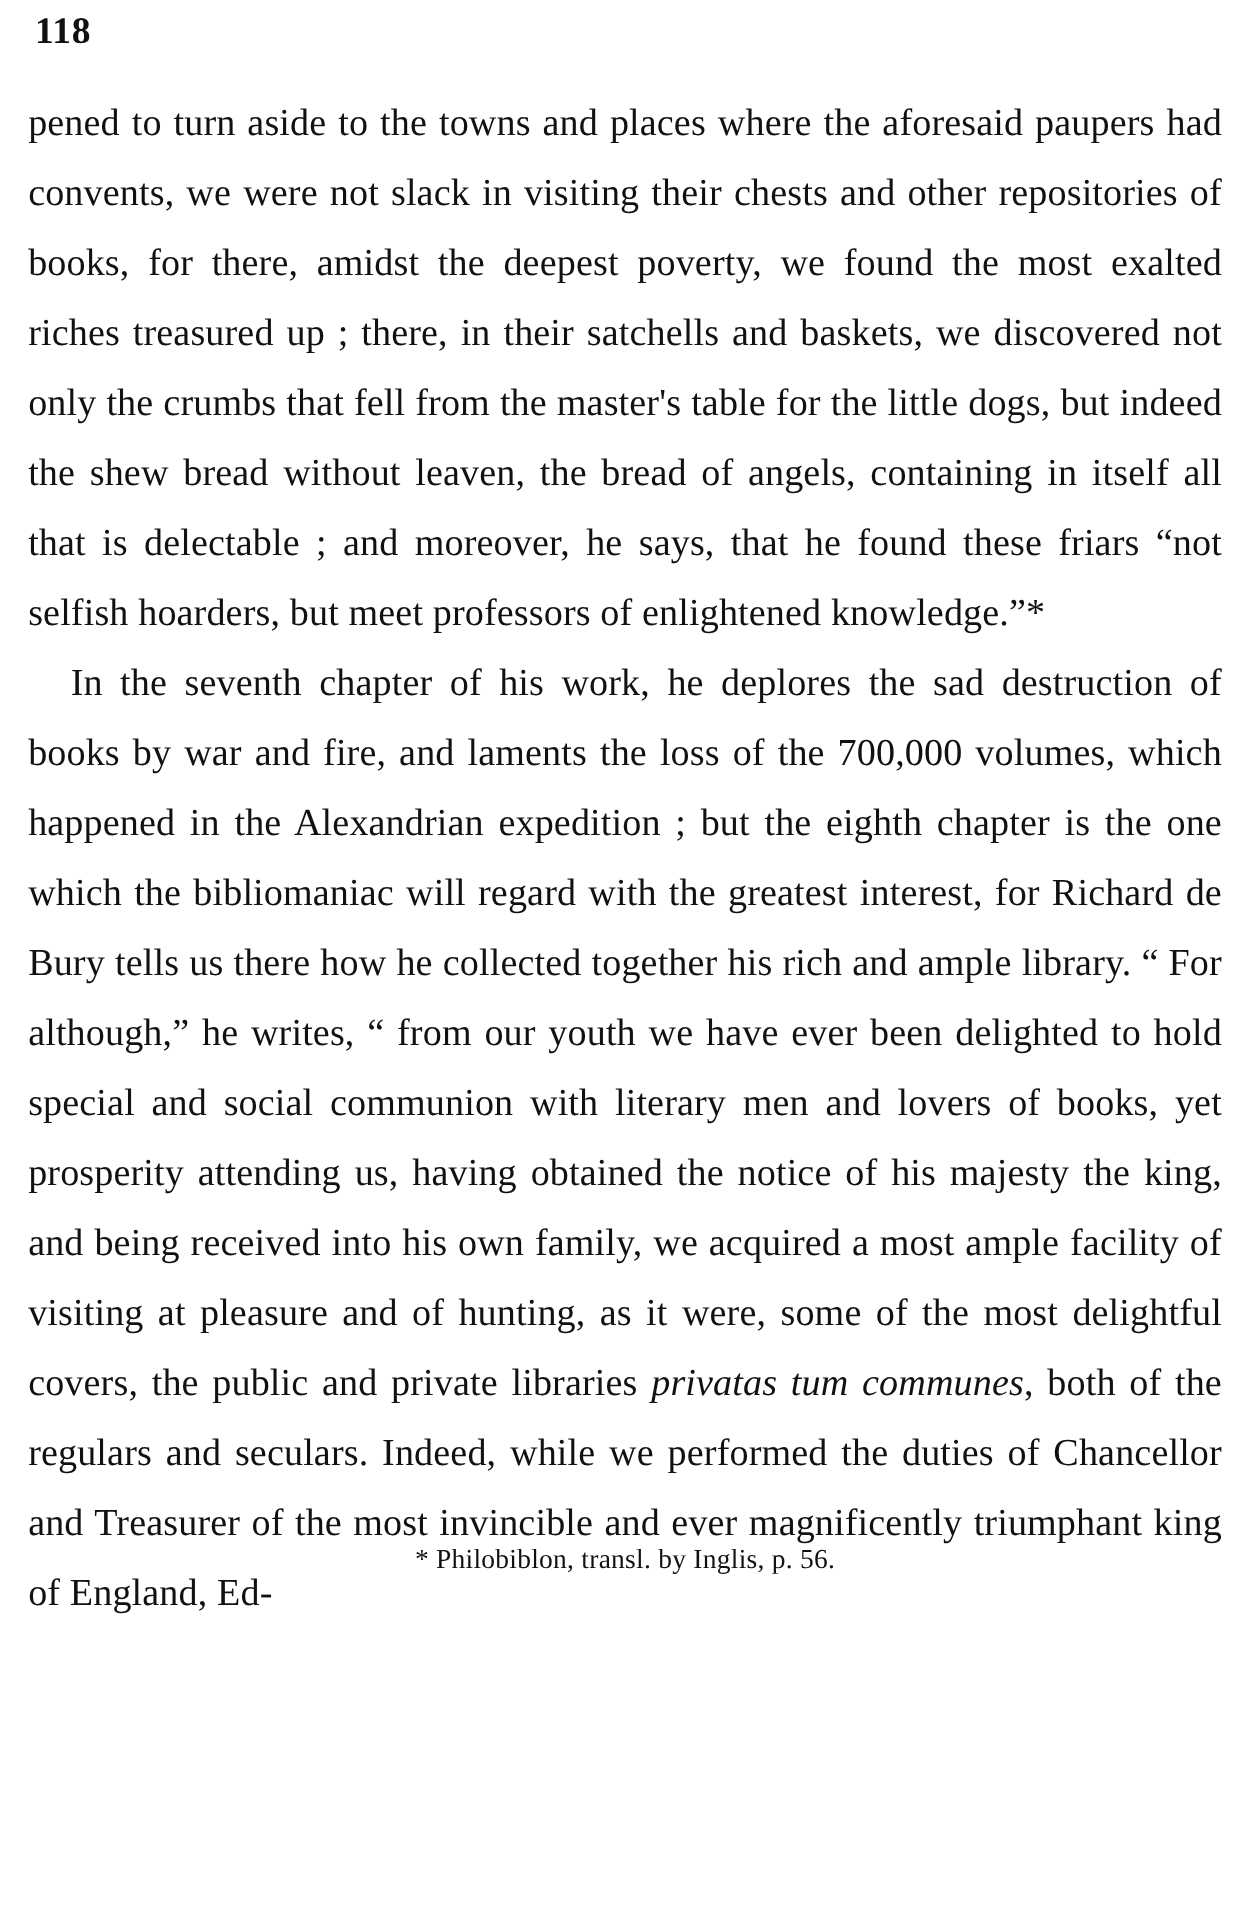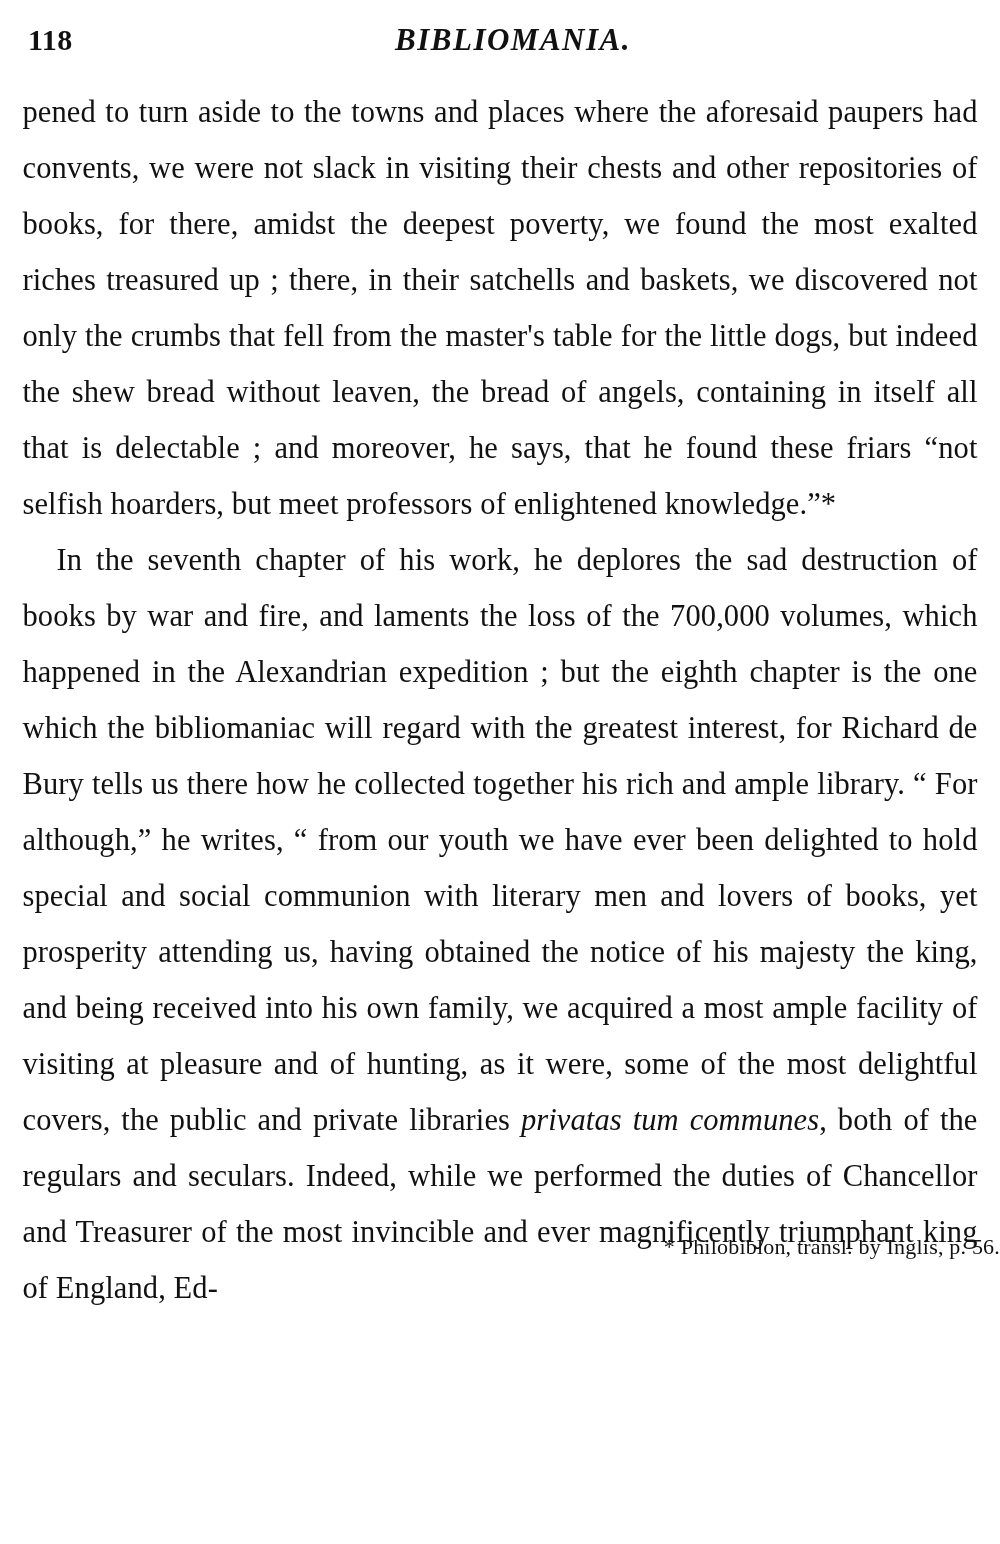--- a/index.html
+++ b/index.html
@@ -12,21 +12,21 @@
     height: 1544px;
     font-family: "Liberation Serif", "DejaVu Serif", serif;
     color: #111111;
     position: relative;
     overflow: hidden;
   }
   .page {
     width: 1000px;
     height: 1288px;
     box-sizing: border-box;
-    padding: 22px 22px 10px 22px;
+    padding: 8px 22px 10px 22px;
     position: relative;
   }
   .running-head {
     display: flex;
     align-items: baseline;
     height: 56px;
     margin-bottom: 6px;
   }
   .folio {
     font-size: 30px;
@@ -61,37 +61,36 @@
     text-indent: 34px;
   }
   .it {
     font-style: italic;
   }
   .footnote {
     position: absolute;
     left: 0;
     right: 0;
     bottom: 28px;
-    text-align: right;
+    text-align: center;
     font-size: 22px;
     letter-spacing: 0.2px;
   }
   .footnote .fn-inner {
     display: inline-block;
     padding-left: 0;
   }
 </style>
 </head>
 <body>
 
 <div class="page">
 
   <div class="running-head">
     <div class="folio">118</div>
-    <div class="head-title">BIBLIOMANIA.</div>
   </div>
 
   <div class="body-text">
     <p>pened to turn aside to the towns and  places where the aforesaid paupers had convents, we were not slack in visiting their chests and  other repositories of books, for there, amidst the deepest poverty, we found the most exalted riches treasured up ; there, in their satchells and  baskets, we discovered not only the crumbs that fell from  the master's table for the little dogs, but indeed the shew bread without leaven, the bread of angels, containing in itself all that is delectable ; and  moreover, he says, that he found these friars “not selfish  hoarders, but meet professors of enlightened knowledge.”*</p>
     <p class="para-indent"><span>In the seventh chapter of his work, he deplores the sad destruction of books by war and fire, and laments the loss of the 700,000 volumes, which happened in the Alexandrian expedition ; but the eighth chapter is the one which the bibliomaniac will regard with the greatest interest, for Richard de Bury tells us there how he collected together his rich and ample library.  “ For although,” he writes, “ from our youth we have ever been delighted to hold special and social communion with  literary men and lovers of books, yet prosperity attending us, having obtained the notice of his majesty the king, and being received into his own family, we acquired a most ample facility of visiting at pleasure and of hunting, as it were, some of the most delightful covers, the public and private libraries </span><span class="it">privatas tum communes</span><span>, both of the regulars and seculars. Indeed, while we performed the duties of Chancellor and Treasurer of the most invincible and ever magnificently triumphant king of England, Ed-</span></p>
   </div>
 
   <div class="footnote">
     <span class="fn-inner"><span>*</span><span> Philobiblon, transl. by Inglis, p. 56.</span></span>
   </div>

